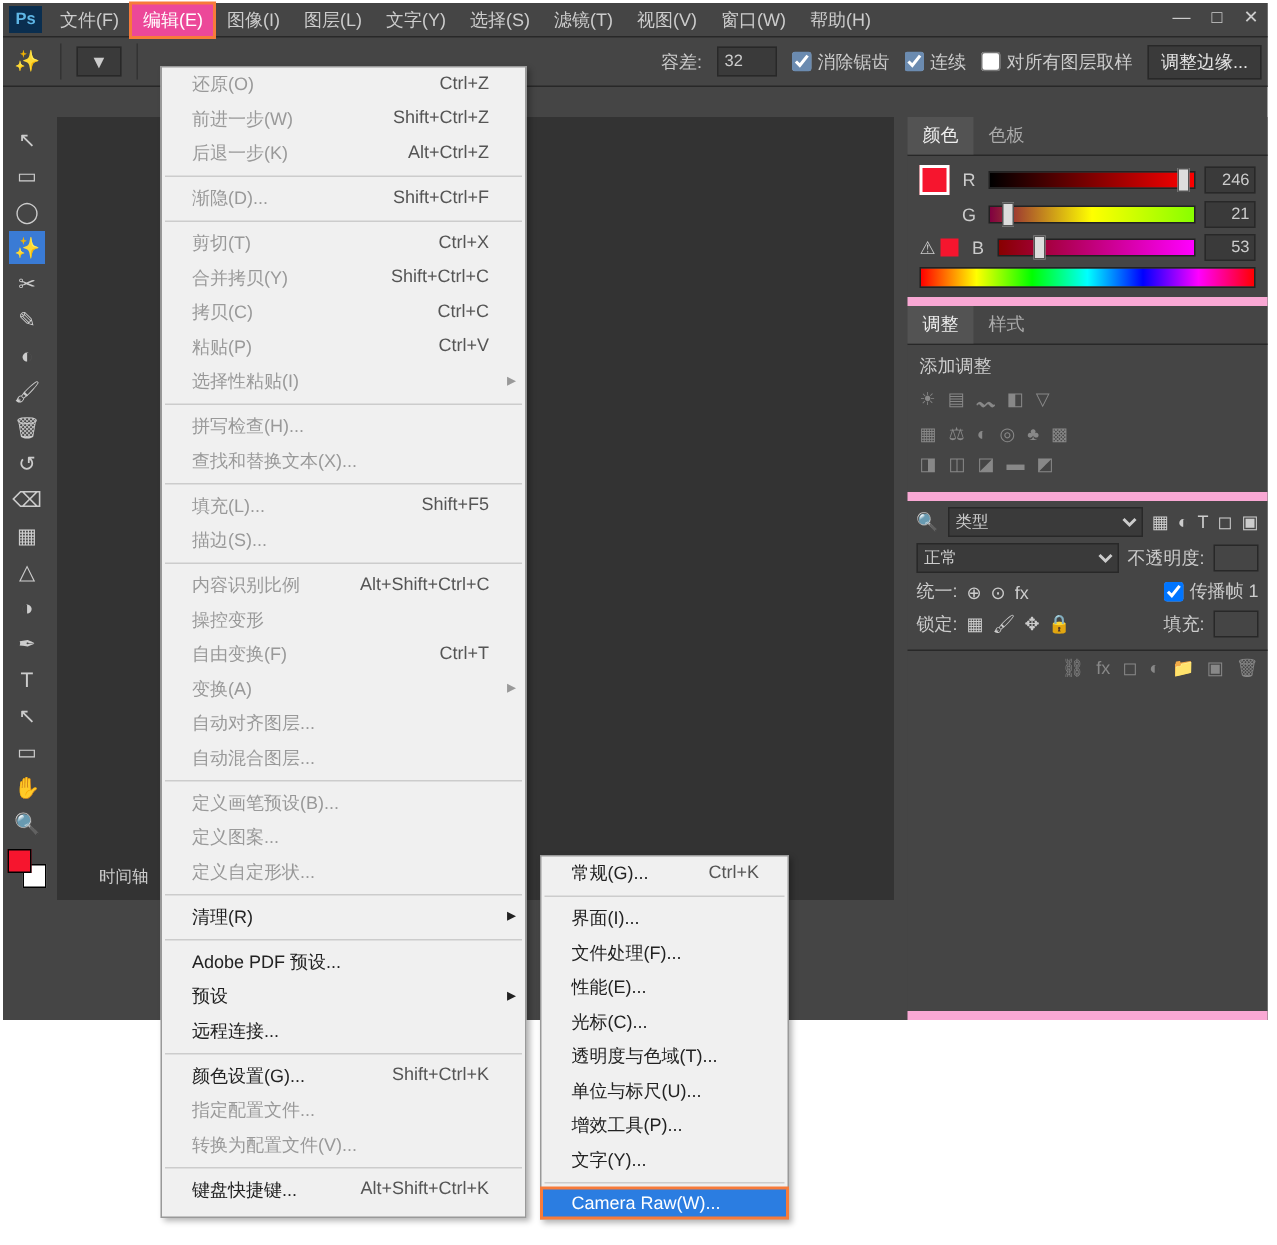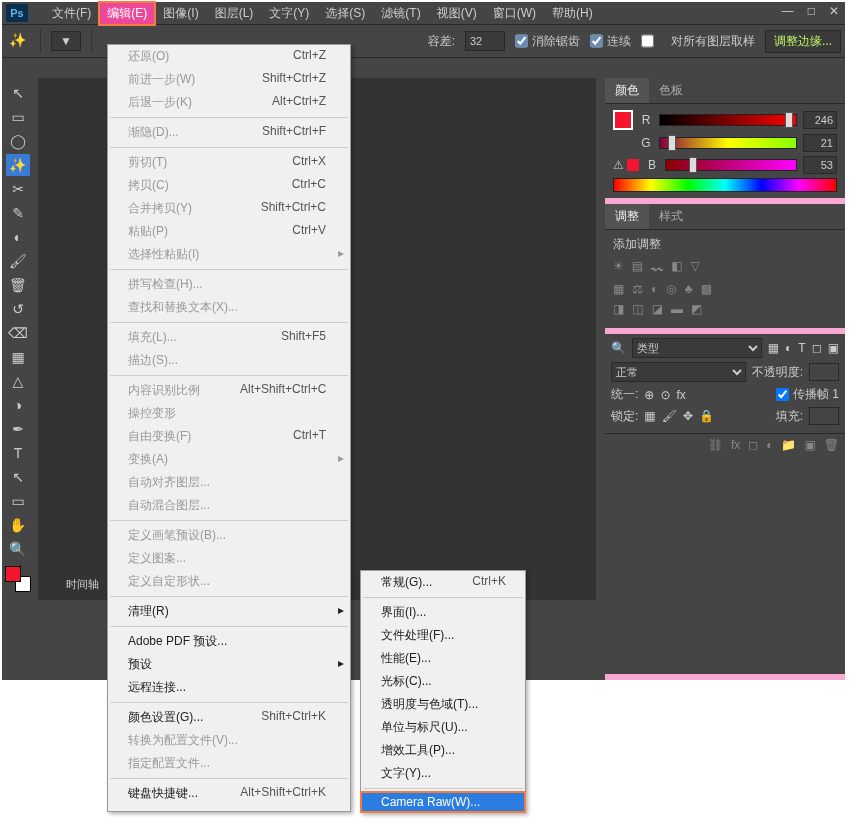--- a/index.html
+++ b/index.html
@@ -1,19 +1,19 @@
 <!DOCTYPE html>
 <html><head>
 <meta charset="utf-8">
 <style>
 * { margin: 0; padding: 0; box-sizing: border-box; font-family: "Microsoft YaHei", Arial, sans-serif; font-size: 12px; }
 body { background: #fff; width: 851px; height: 830px; position: relative; }
 .app { background: #454545; width: 843px; height: 678px; position: absolute; left: 2px; top: 2px; }
 .titlebar { background: #454545; height: 22px; display: flex; align-items: center; padding: 0 4px; }
-.ps-logo { width: 22px; height: 18px; background: #0a2e4f; color: #5fb7e6; font-weight: bold; font-size: 11px; display: flex; align-items: center; justify-content: center; margin-right: 16px; }
+.ps-logo { width: 22px; height: 18px; background: #0a2e4f; color: #5fb7e6; font-weight: bold; font-size: 11px; display: flex; align-items: center; justify-content: center; margin-right: 4px; }
 .menubar { display: flex; color: #ccc; font-size: 12px; }
 .menubar div { padding: 3px 8px; cursor: pointer; }
 .menubar .active { background: #ec4899; color: #fff; }
 .border-highlight { outline: 2px solid #f77b3a; outline-offset: -1px; }
 .window-controls { position: absolute; right: 6px; top: 2px; display: flex; gap: 14px; color: #ccc; font-size: 14px; }
 .toolbar { background: #454545; height: 34px; border-top: 1px solid #282828; border-bottom: 1px solid #282828; display: flex; align-items: center; color: #ccc; padding: 0 4px; gap: 10px; }
 .toolbar .sep { width: 1px; height: 24px; background: #333; }
 .toolbar select, .toolbar input { background: #3a3a3a; border: 1px solid #282828; color: #ccc; font-size: 11px; height: 20px; }
 .toolbar input[type="text"] { width: 40px; text-align: left; padding: 0 4px; }
 .toolbar input[type="checkbox"] { accent-color: #6b8bb0; }
@@ -87,25 +87,25 @@
     <span>容差:</span>
     <input type="text" value="32" style="">
     <label style="display:flex;align-items:center;gap:4px;">
         <input type="checkbox" checked="" style="">
         <span>消除锯齿</span>
       </label>
     <label style="display:flex;align-items:center;gap:4px;">
         <input type="checkbox" checked="" style="">
         <span>连续</span>
       </label>
-    <label style="display:flex;align-items:center;gap:17px;">
+    <label style="display:flex;align-items:center;gap:4px;">
         <input type="checkbox" style="">
         <span>对所有图层取样</span>
       </label>
-    <button style="background:#3a3a3a;border:1px solid #282828;color:#bef264;padding:2px 8px;">调整边缘...</button>
+    <button style="background:#3a3a3a;border:1px solid #282828;color:#e5e5e5;padding:2px 8px;">调整边缘...</button>
   </div>
 
   <div class="sidebar-left">
     <div class="tool">↖</div>
     <div class="tool">▭</div>
     <div class="tool">◯</div>
     <div class="tool active">✨</div>
     <div class="tool">✂</div>
     <div class="tool">✎</div>
     <div class="tool">◐</div>
@@ -266,28 +266,28 @@
     <div class="menu-item disabled">
       <span>渐隐(D)...</span>
       <span class="short">Shift+Ctrl+F</span>
     </div>
     <div class="menu-sep"></div>
     <div class="menu-item disabled">
       <span>剪切(T)</span>
       <span class="short">Ctrl+X</span>
     </div>
     <div class="menu-item disabled">
+      <span>合并拷贝(Y)</span>
+      <span class="short">Shift+Ctrl+C</span>
+    </div>
+    <div class="menu-item disabled">
       <span>拷贝(C)</span>
       <span class="short">Ctrl+C</span>
     </div>
     <div class="menu-item disabled">
-      <span>合并拷贝(Y)</span>
-      <span class="short">Shift+Ctrl+C</span>
-    </div>
-    <div class="menu-item disabled">
       <span>粘贴(P)</span>
       <span class="short">Ctrl+V</span>
     </div>
     <div class="menu-item disabled">
       <span>选择性粘贴(I)</span>
       <span class="arrow">▸</span>
     </div>
     <div class="menu-sep"></div>
     <div class="menu-item disabled">
       <span>拼写检查(H)...</span>
@@ -350,24 +350,24 @@
     </div>
     <div class="menu-item">
       <span>远程连接...</span>
     </div>
     <div class="menu-sep"></div>
     <div class="menu-item">
       <span>颜色设置(G)...</span>
       <span class="short">Shift+Ctrl+K</span>
     </div>
     <div class="menu-item disabled">
+      <span>指定配置文件...</span>
+    </div>
+    <div class="menu-item disabled">
       <span>转换为配置文件(V)...</span>
-    </div>
-    <div class="menu-item disabled">
-      <span>指定配置文件...</span>
     </div>
     <div class="menu-sep"></div>
     <div class="menu-item">
       <span>键盘快捷键...</span>
       <span class="short">Alt+Shift+Ctrl+K</span>
     </div>
     <div class="menu-item"></div>
   </div>
 <div class="menu sub-menu" id="sub-menu">
     <div class="menu-item">

